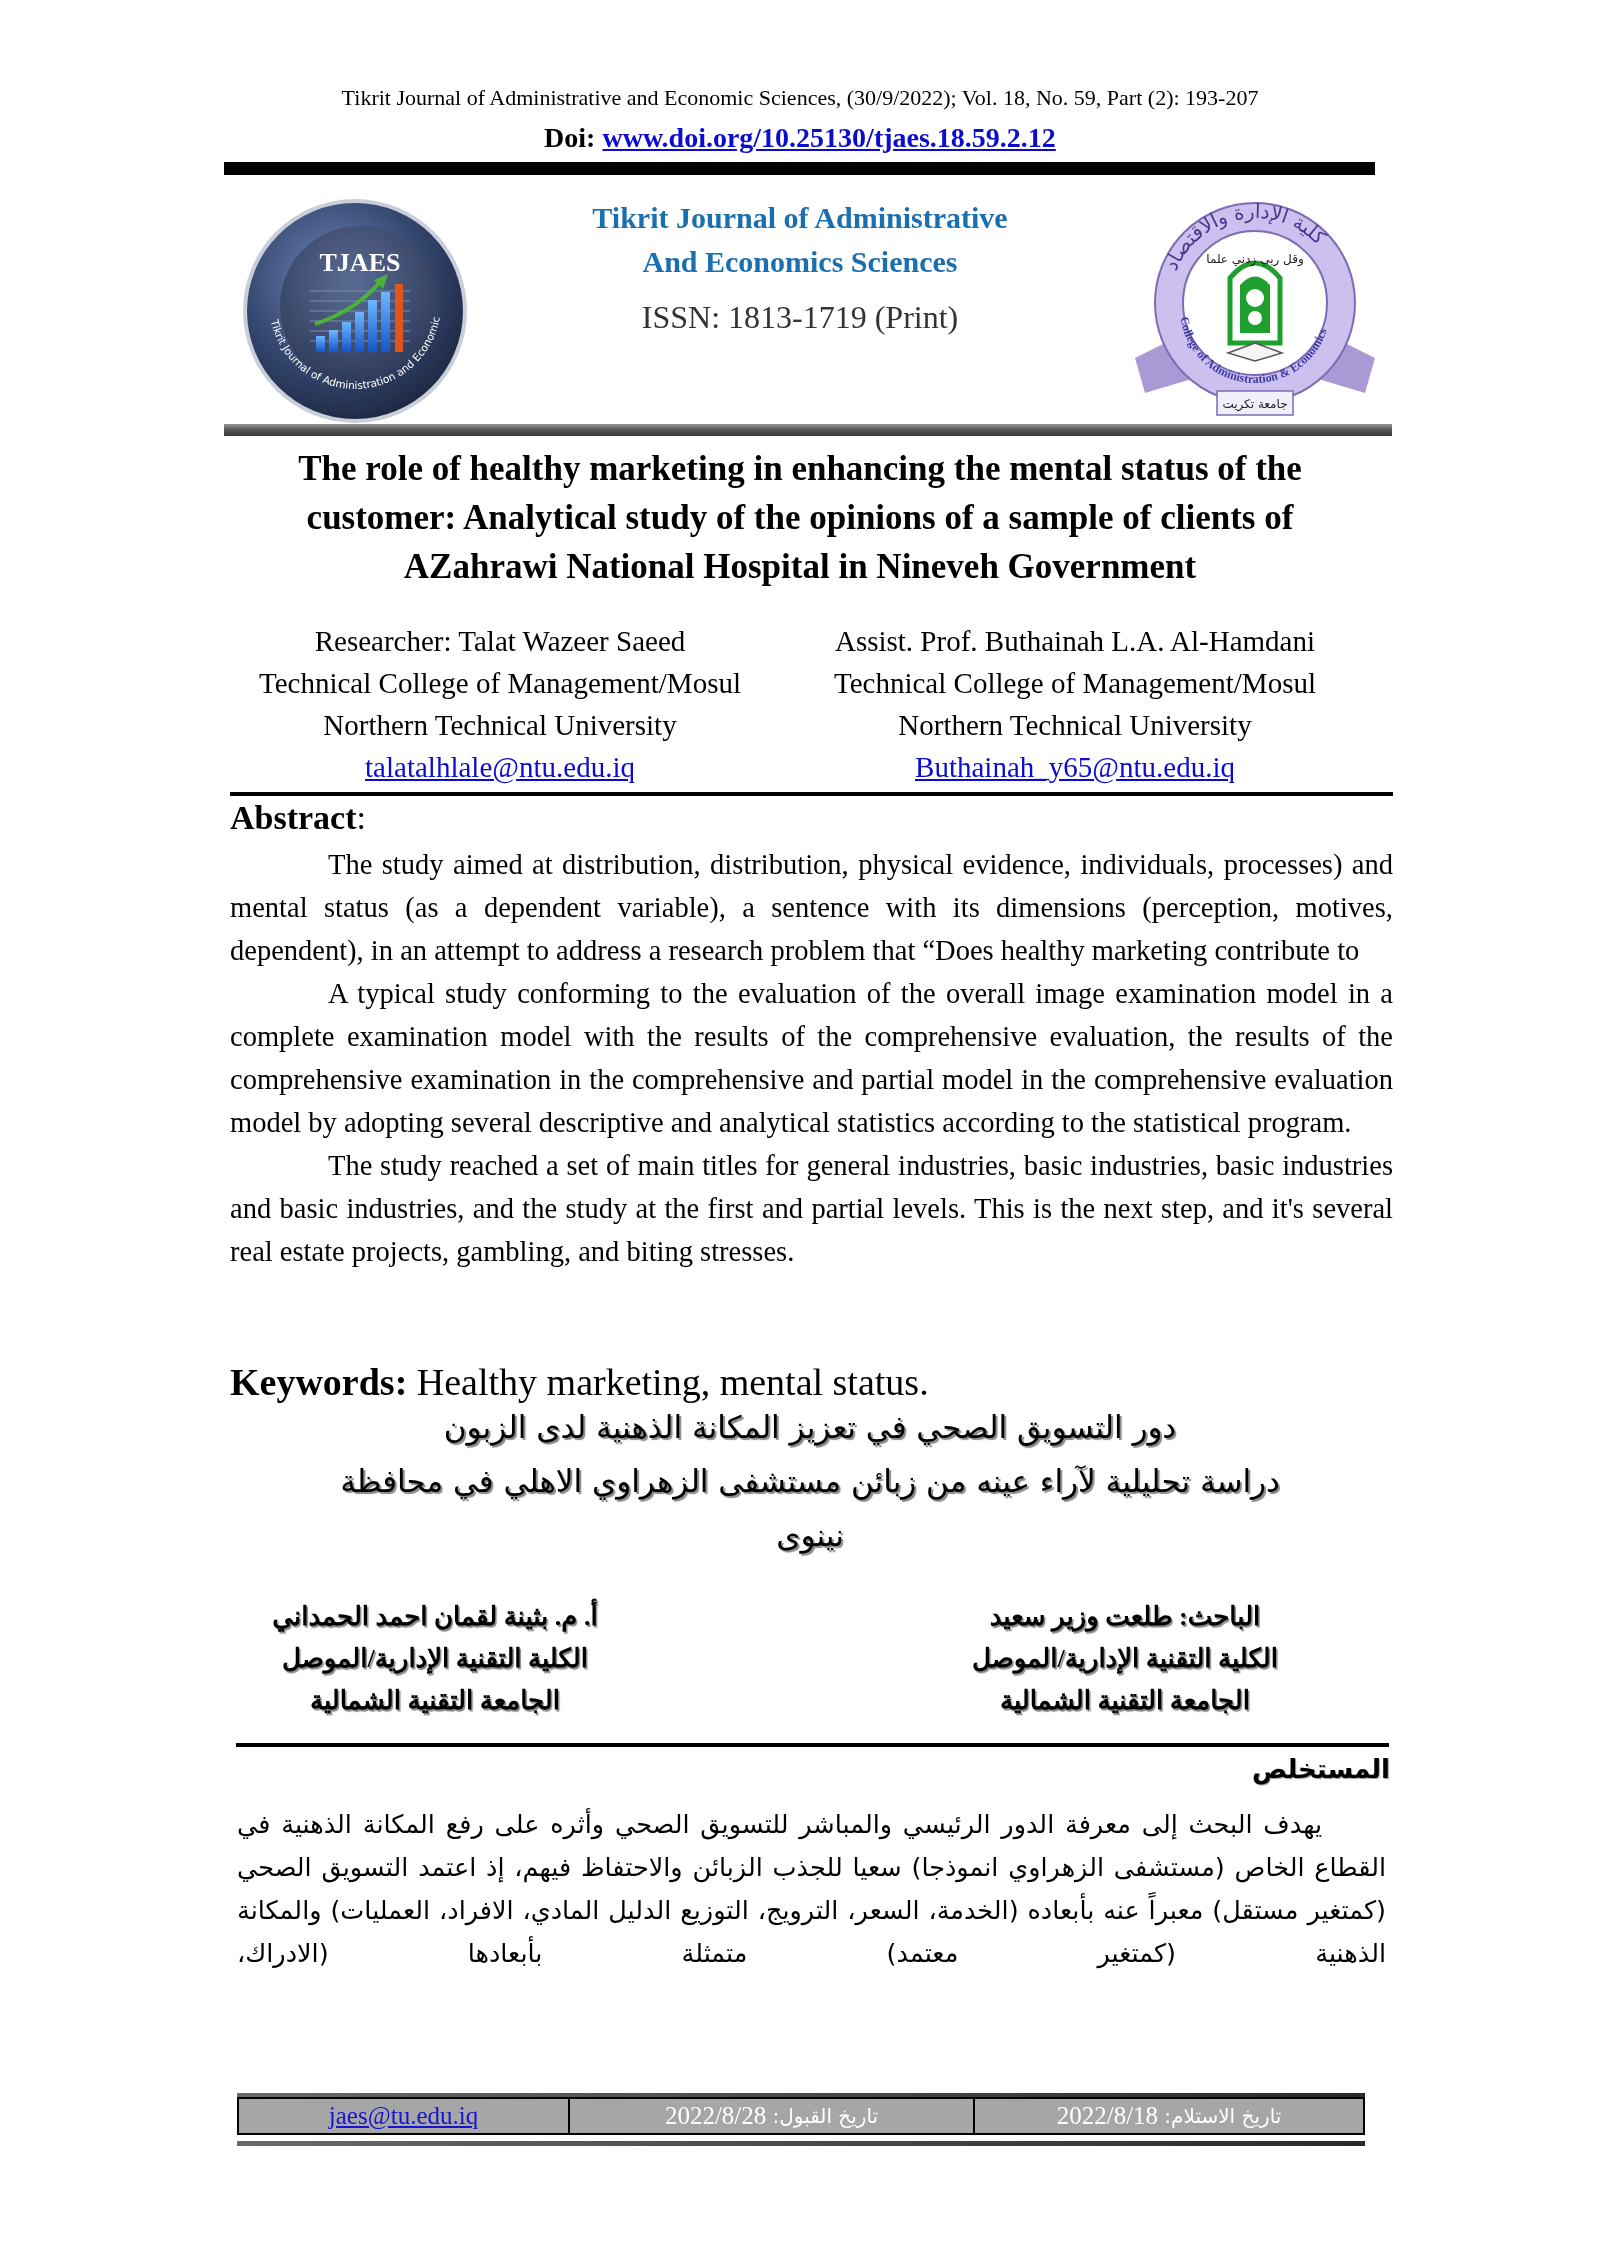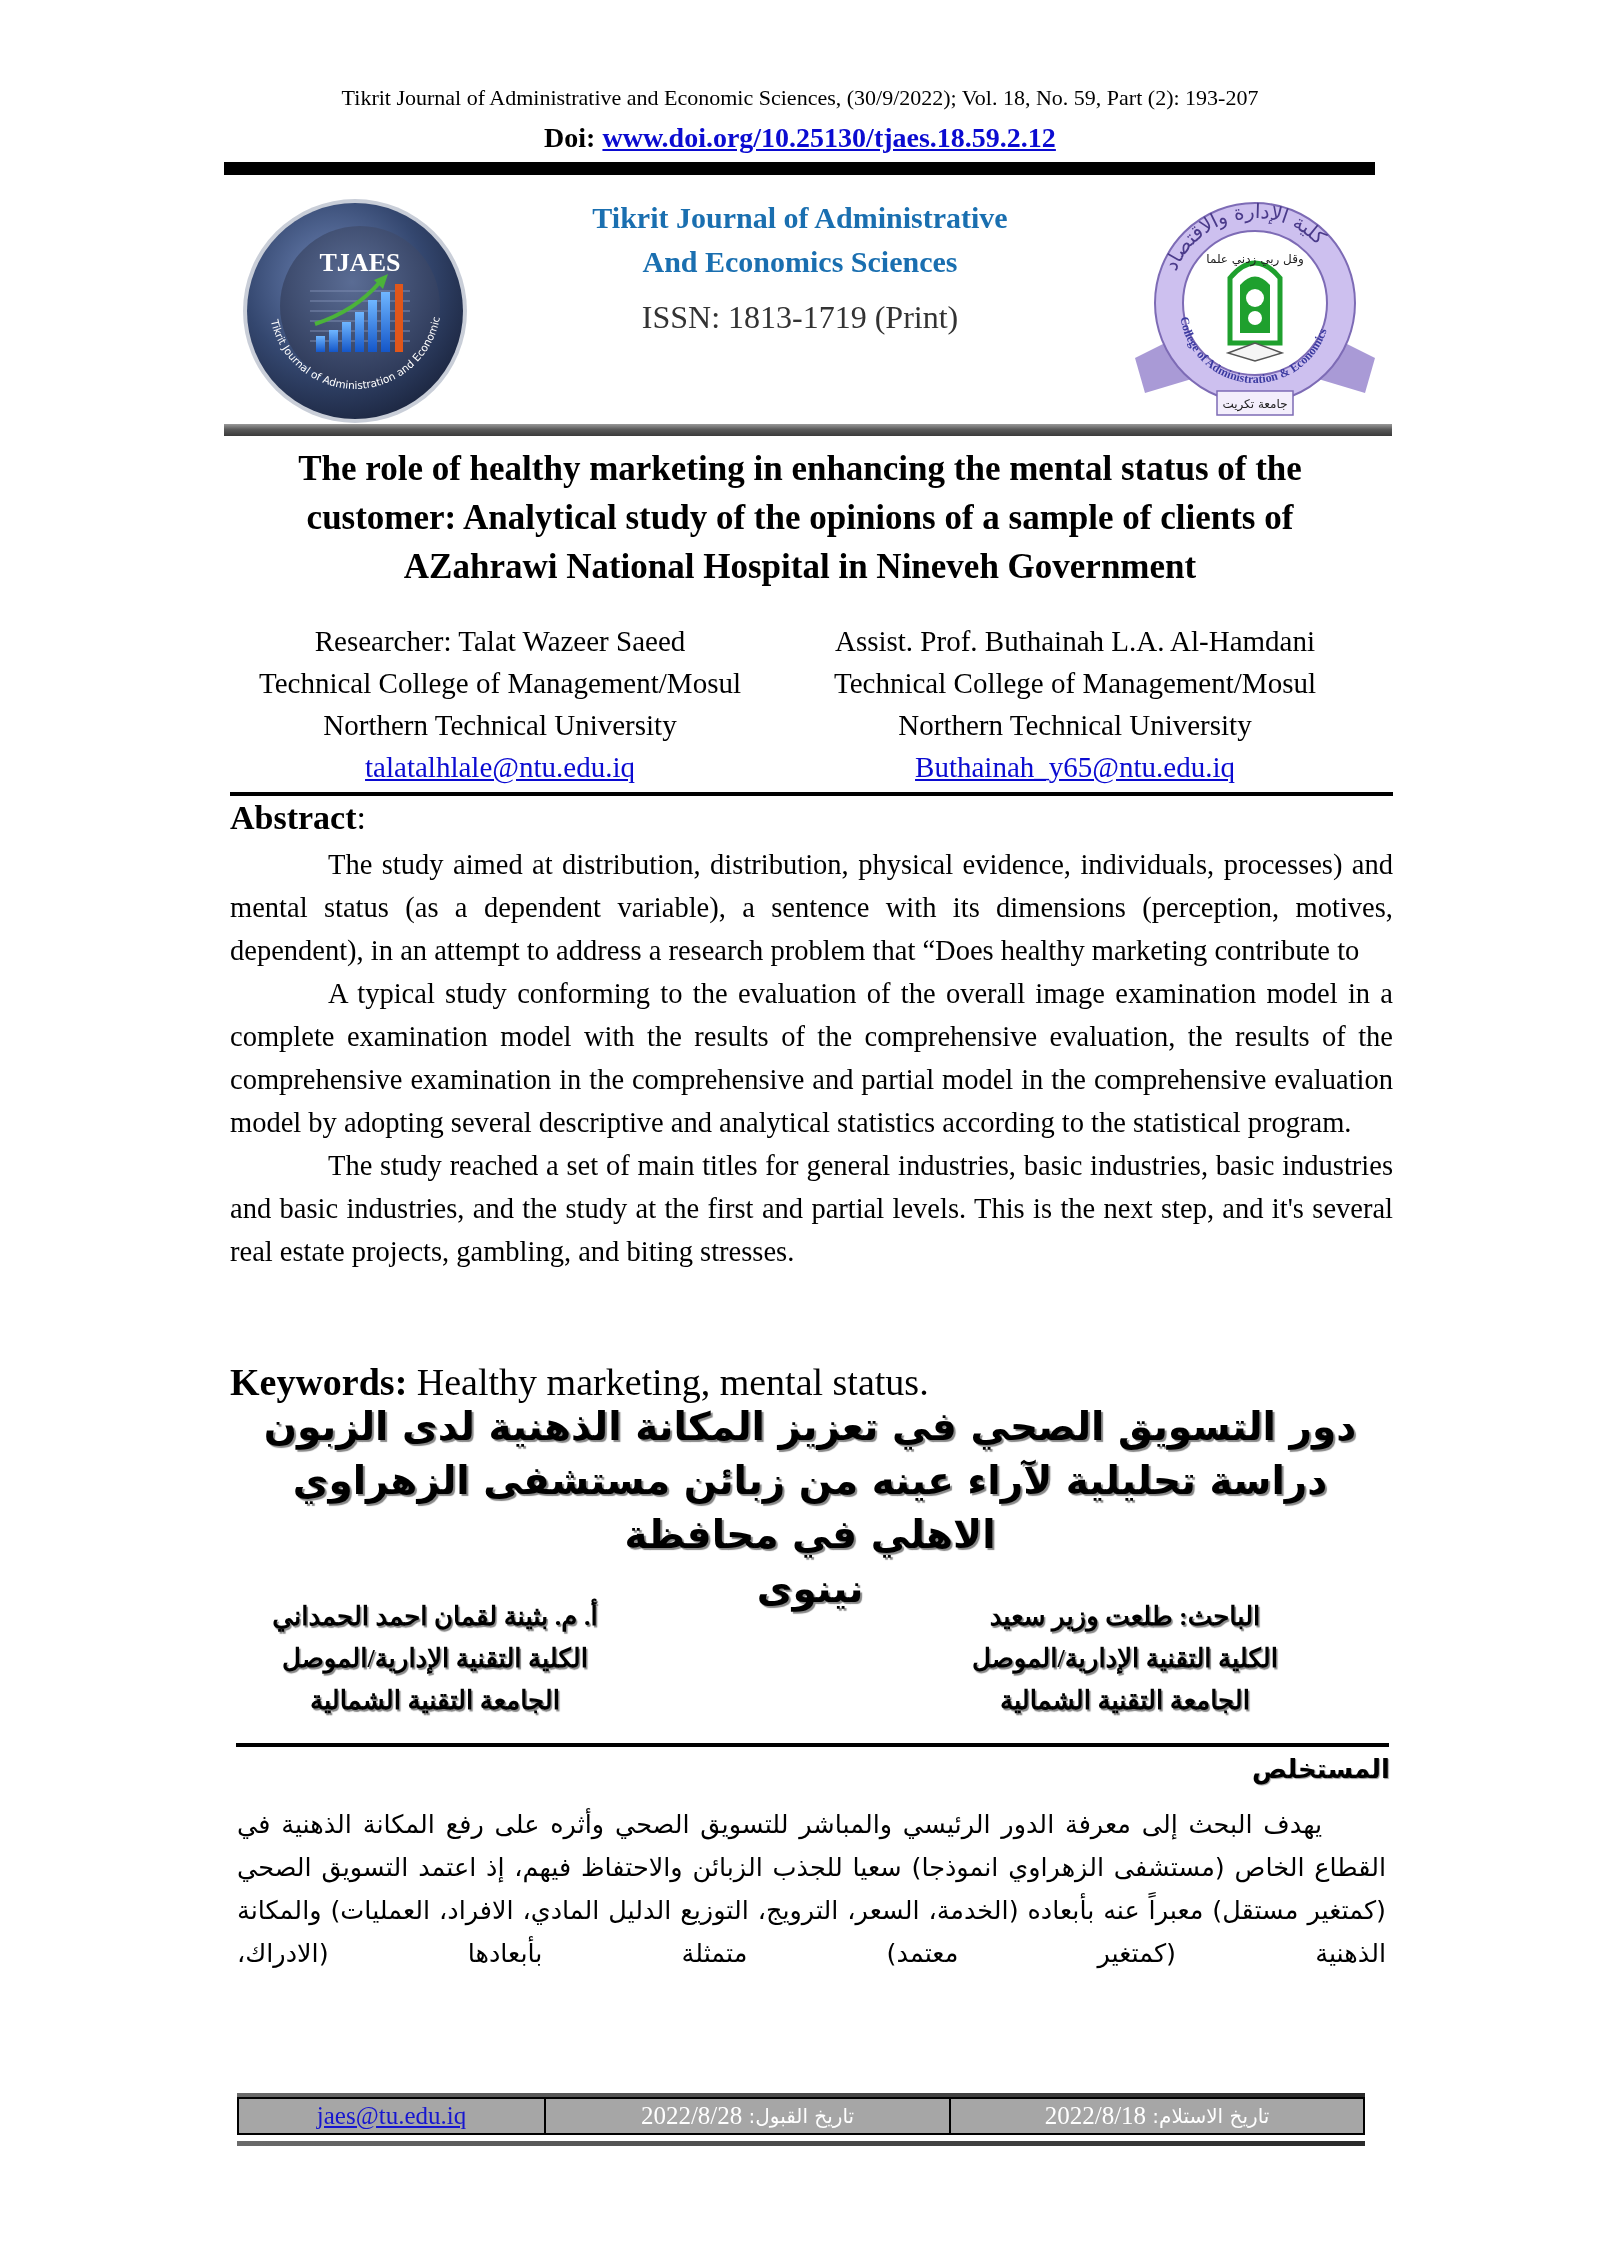--- a/index.html
+++ b/index.html
@@ -38,21 +38,21 @@
   
   #abstract-heading { left:230px; top:796px; font-size:34px; line-height:44px; font-weight:bold; }
   #abstract-heading span.colon { font-weight:normal; }
   #abstract-body { left:230px; top:843px; width:1163px; font-size:28.5px; line-height:43px; text-align:justify; }
   #abstract-body p { margin:0; text-indent:98px; }
   #keywords { left:230px; top:1362px; font-size:38px; line-height:40px; }
   #keywords b { font-weight:bold; }
 
   
   #arabic-title { left:260px; width:1100px; top:1400px; text-align:center; direction:rtl;
-    font-family:"DejaVu Sans", sans-serif; font-weight:bold; font-size:39px; line-height:54px;
+    font-family:"DejaVu Sans", sans-serif; font-weight:normal; font-size:31px; line-height:54px;
     text-shadow:2px 2px 1px #888; }
 
   
   .ar-author { top:1596px; direction:rtl; text-align:center; font-family:Liberation Serif, serif;
     font-weight:bold; font-size:26px; line-height:42px; text-shadow:1.5px 1.5px 1px #888; width:470px; }
   #ar-author-right { left:890px; }
   #ar-author-left { left:200px; }
   #ar-authors-rule { left:236px; top:1743px; width:1153px; height:4px; background:#000; }
   #ar-abstract-heading { left:1160px; width:230px; top:1750px; text-align:right; direction:rtl;
     font-family:"DejaVu Sans", sans-serif; font-weight:bold; font-size:26px; line-height:38px; text-shadow:1px 1px 1px #999; }
@@ -61,21 +61,21 @@
   #ar-abstract-body p { margin:7px; text-indent:64px; }
 
   
   #footer-top-rule { left:237px; top:2093px; width:1128px; height:5px;
     background:linear-gradient(to right,#6a6a6a,#2a2a2a); }
   #footer-table { left:237px; top:2097px; width:1128px; height:38px; display:flex;
     border:2px solid #000; box-sizing:border-box; background:#a6a6a6; }
   .foot-cell { height:100%; display:flex; align-items:center; justify-content:center;
     font-size:25px; color:#fff; border-left:2px solid #000; box-sizing:border-box; }
   .foot-cell:first-child { border-left:none; }
-  #footer-email-cell { width:305px; }
+  #footer-email-cell { width:329px; }
   #footer-accept-cell { width:405px; direction:rtl; }
   #footer-receive-cell { flex:1; direction:rtl; }
   #footer-email-cell a { color:#1515d0; }
   .foot-label { font-family:"DejaVu Sans", sans-serif; font-size:20px; color:#fff; }
   #footer-bottom-rule { left:237px; top:2141px; width:1128px; height:5px;
     background:linear-gradient(to right,#6a6a6a,#2a2a2a); }
 </style>
 </head>
 <body>
 

